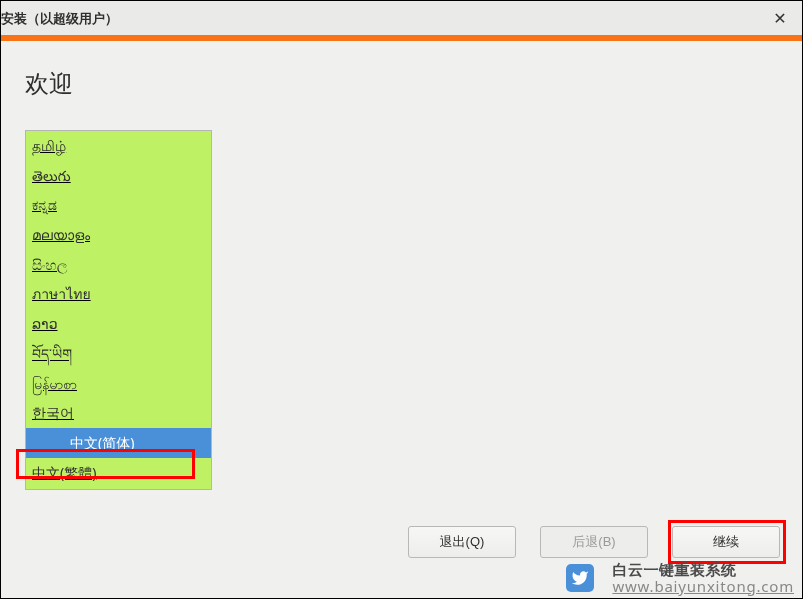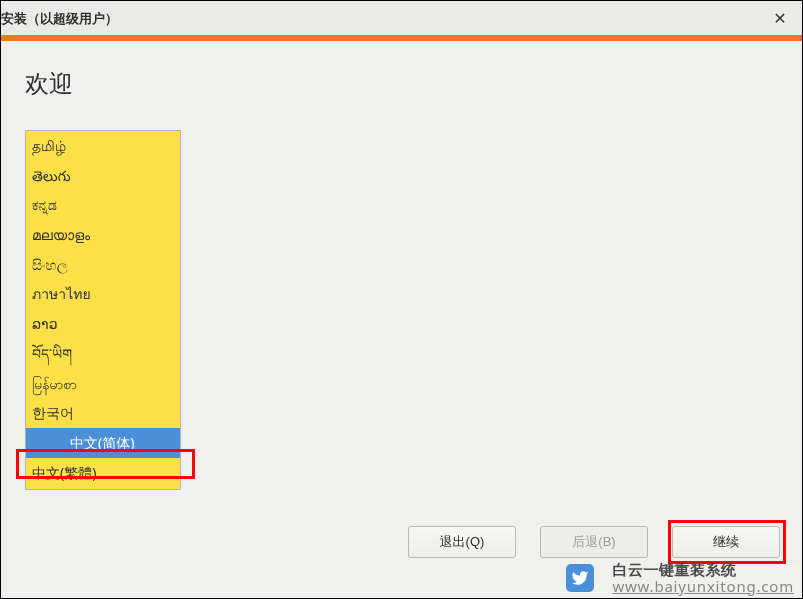--- a/index.html
+++ b/index.html
@@ -51,25 +51,26 @@
     }
     .page-title {
       font-size: 24px;
       font-weight: 300;
       color: #2e2e2e;
       margin-bottom: 30px;
       margin-left: 2px;
     }
     .language-list {
       border: 1px solid #b5b5b3;
-      width: 156px;
+      width: 187px;
       height: 360px;
-      background: #fde047;
+      background: #bef264;
       overflow: hidden;
       margin-left: 2px;
+      text-decoration: underline;
     }
     .language-item {
       padding: 4px 6px;
       font-size: 14px;
       color: #2e2e2e;
       cursor: pointer;
       white-space: nowrap;
       line-height: 1.55;
     }
     .language-item.selected {

